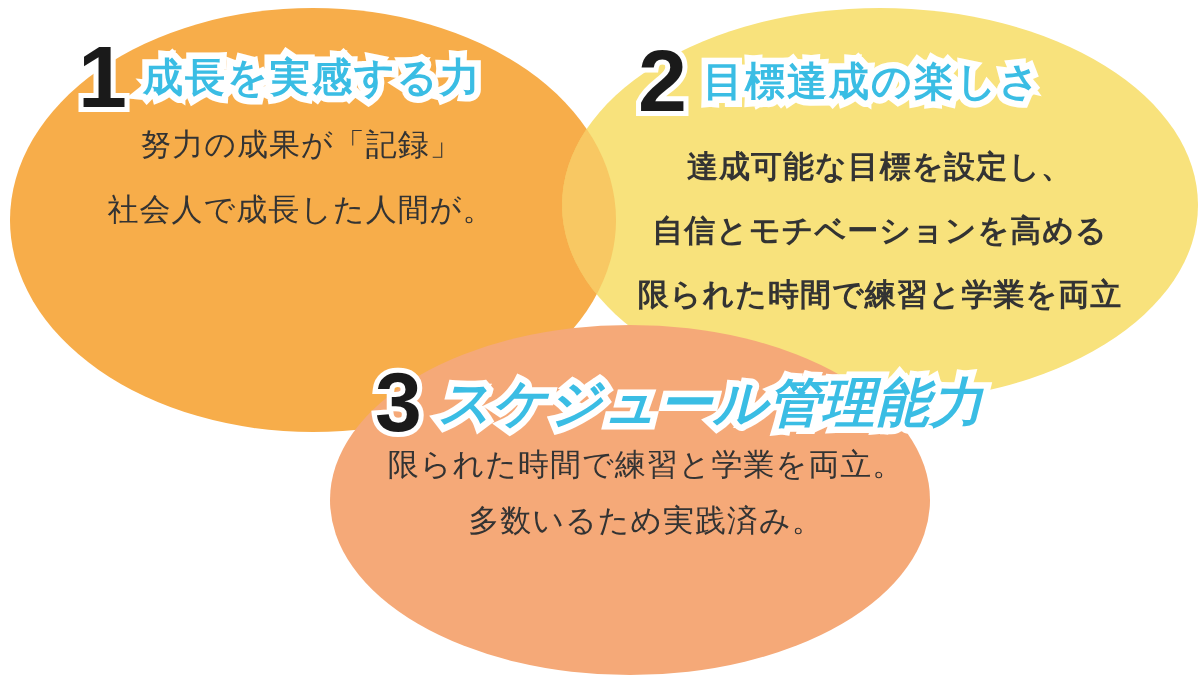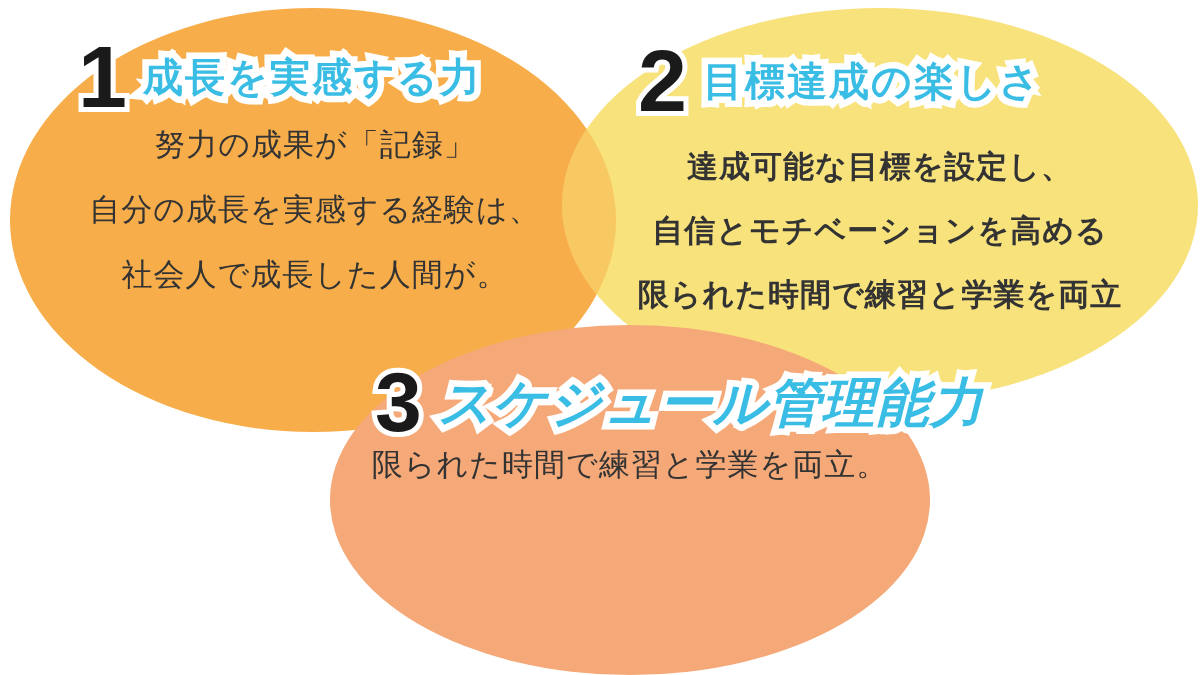--- a/index.html
+++ b/index.html
@@ -29,23 +29,23 @@
   .ttl{font-size:40px;font-weight:800;letter-spacing:2px;}
   .ttl .stroke{-webkit-text-stroke:13px #ffffff;}
   .ttl .fill{color:#3ABDE4;}
 
   .body-text{
     position:absolute;text-align:center;color:#333333;
     font-size:31px;font-weight:400;letter-spacing:1px;
   }
   .body-text .line{display:block;}
 
-  .b1{left:15px;top:112px;width:600px;line-height:65px;}
+  .b1{left:1px;top:112px;width:600px;line-height:65px;}
   .b2{left:580px;top:135px;width:600px;line-height:64px;font-weight:bold;}
-  .b3{left:320px;top:437px;width:620px;line-height:56px;}
+  .b3{left:336px;top:437px;width:620px;line-height:56px;}
 
   .h1{left:78px;top:32px;height:90px;}
   .h2{left:638px;top:36px;height:90px;}
   .h3{left:375px;top:360px;height:84px;}
   .h3 .num{font-size:84px;}
   .h3 .ttl{font-size:53px;letter-spacing:1px;font-style:italic;}
 </style>
 </head>
 <body>
 
@@ -71,21 +71,20 @@
         <span class="stroke">1</span>
         <span class="fill">1</span>
       </span>
       <span class="outlined ttl">
         <span class="stroke">成長を実感する力</span>
         <span class="fill">成長を実感する力</span>
       </span>
     </div>
     <div class="body-text b1">
       <span class="line">努力の成果が「記録」</span>
-      <span class="line">自分の成長を実感する経験は、</span>
       <span class="line">社会人で成長した人間が。</span>
     </div>
   </div>
 
   <div class="group">
     <div class="heading h2">
       <span class="outlined num">
         <span class="stroke">2</span>
         <span class="fill">2</span>
       </span>
@@ -107,16 +106,17 @@
         <span class="stroke">3</span>
         <span class="fill">3</span>
       </span>
       <span class="outlined ttl">
         <span class="stroke">スケジュール管理能力</span>
         <span class="fill">スケジュール管理能力</span>
       </span>
     </div>
     <div class="body-text b3">
       <span class="line">限られた時間で練習と学業を両立。</span>
+      <span class="line">多数いるため実践済み。</span>
     </div>
   </div>
 
 </div>
 
 </body></html>

